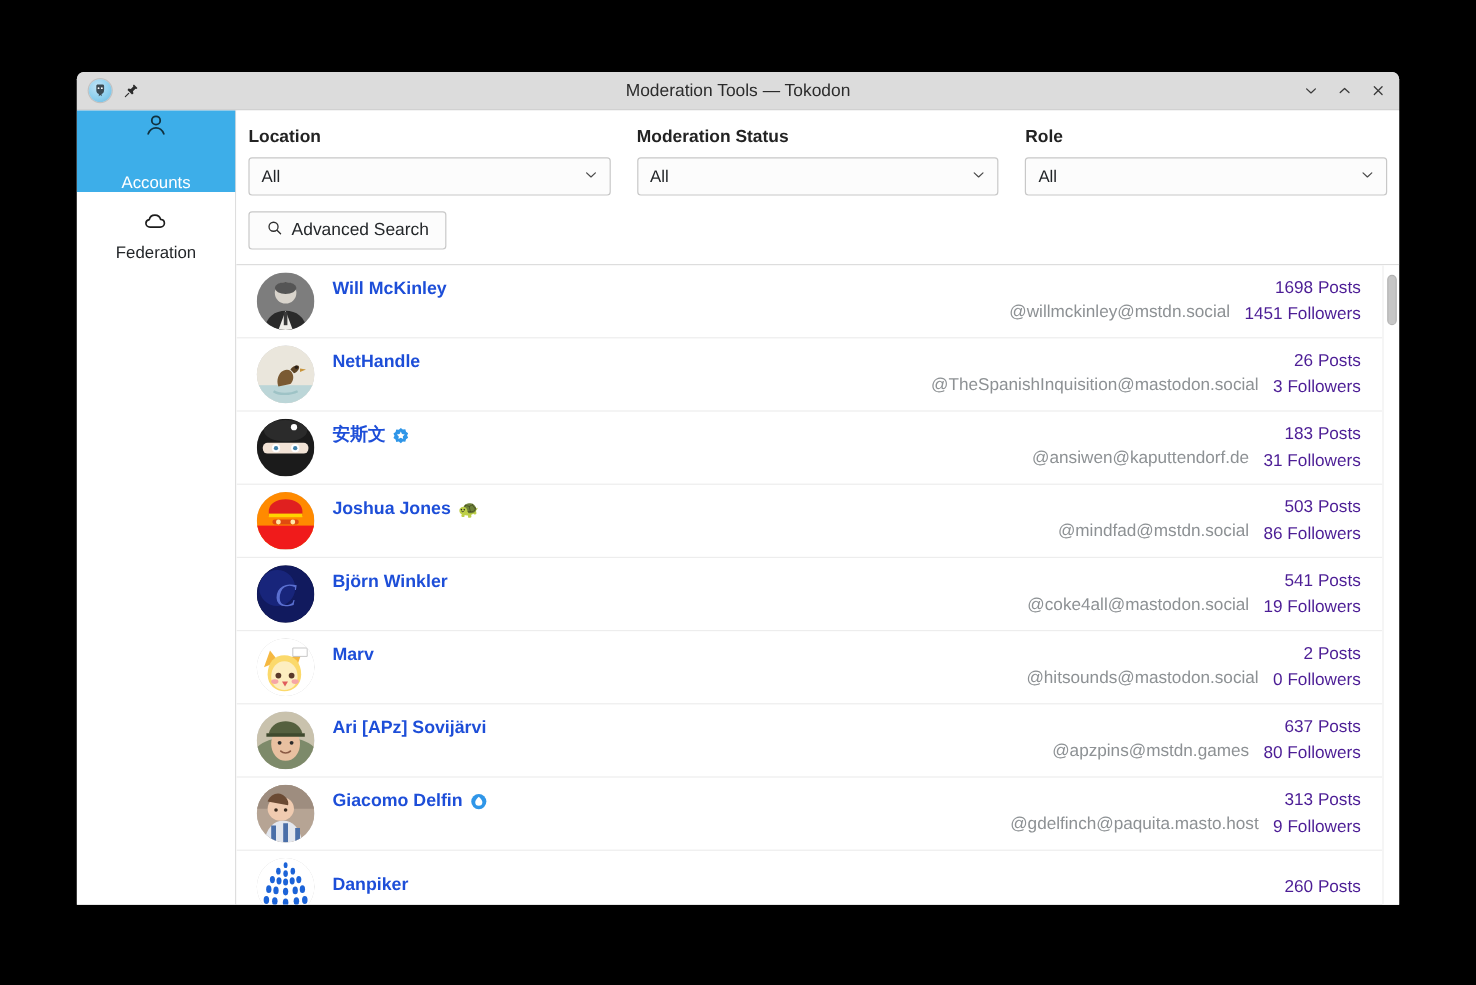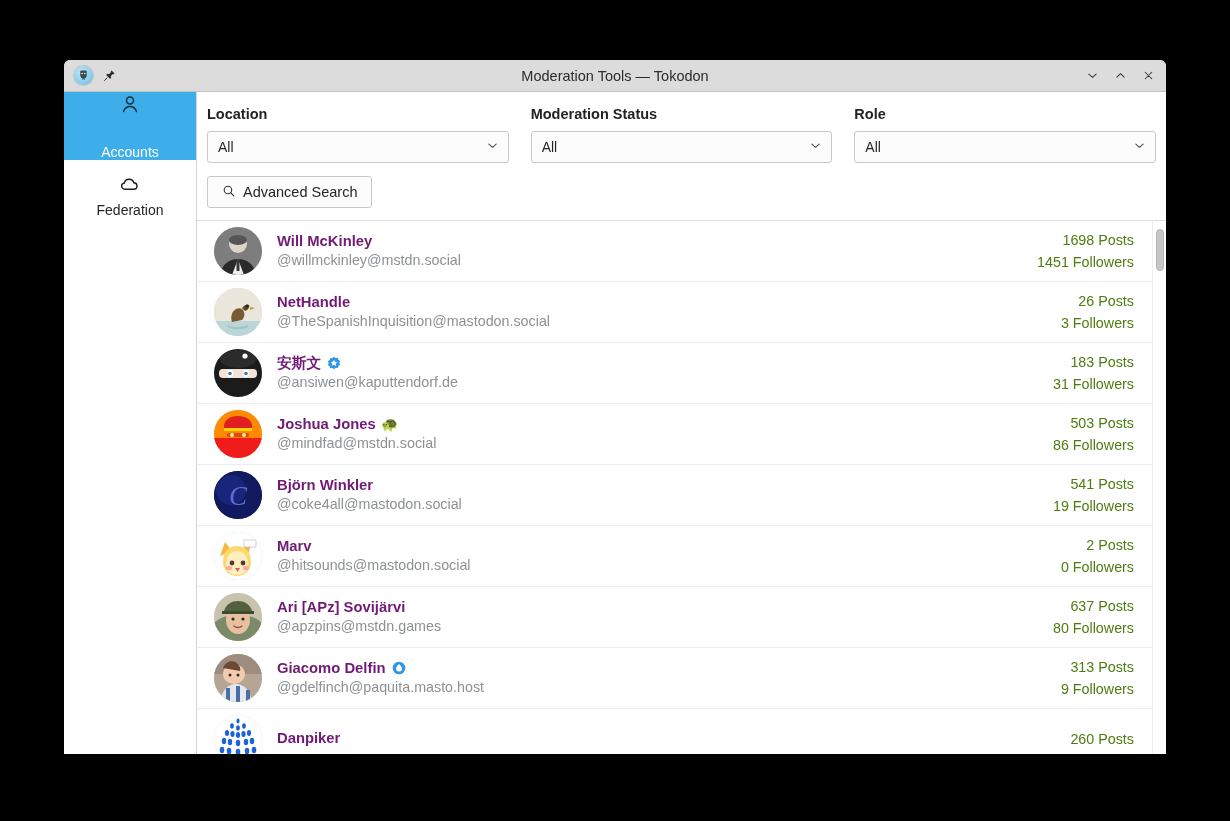--- a/index.html
+++ b/index.html
@@ -136,33 +136,34 @@
     width: 48px; height: 48px; min-width: 48px;
     border-radius: 50%;
     overflow: hidden;
     margin-right: 15px;
     background: #cfcfcf;
     position: relative;
   }
   .avatar svg { display:block; width:100%; height:100%; }
   .acct-text { min-width: 0; flex: 1; }
   .acct-name {
-    font-size: 14.8px; font-weight: bold; color: #701a75;
+    font-size: 14.8px; font-weight: bold; color: #1d4ed8;
     display: flex; align-items: center; gap: 6px;
     line-height: 1.25;
     white-space: nowrap;
   }
   .acct-handle {
     font-size: 14.3px; color: #8d9194;
     line-height: 1.3; white-space: nowrap;
     margin-top: 1px;
+    text-align: right;
   }
   .acct-stats {
     text-align: right;
-    font-size: 14.3px; color: #4d7c0f;
+    font-size: 14.3px; color: #4c1d95;
     line-height: 1.55;
     white-space: nowrap;
     margin-left: 12px;
   }
   .badge { display: inline-flex; align-items: center; }
   .emoji { font-size: 14px; line-height: 1; }
 
   
   #scrollbar {
     width: 14px; min-width: 14px;

